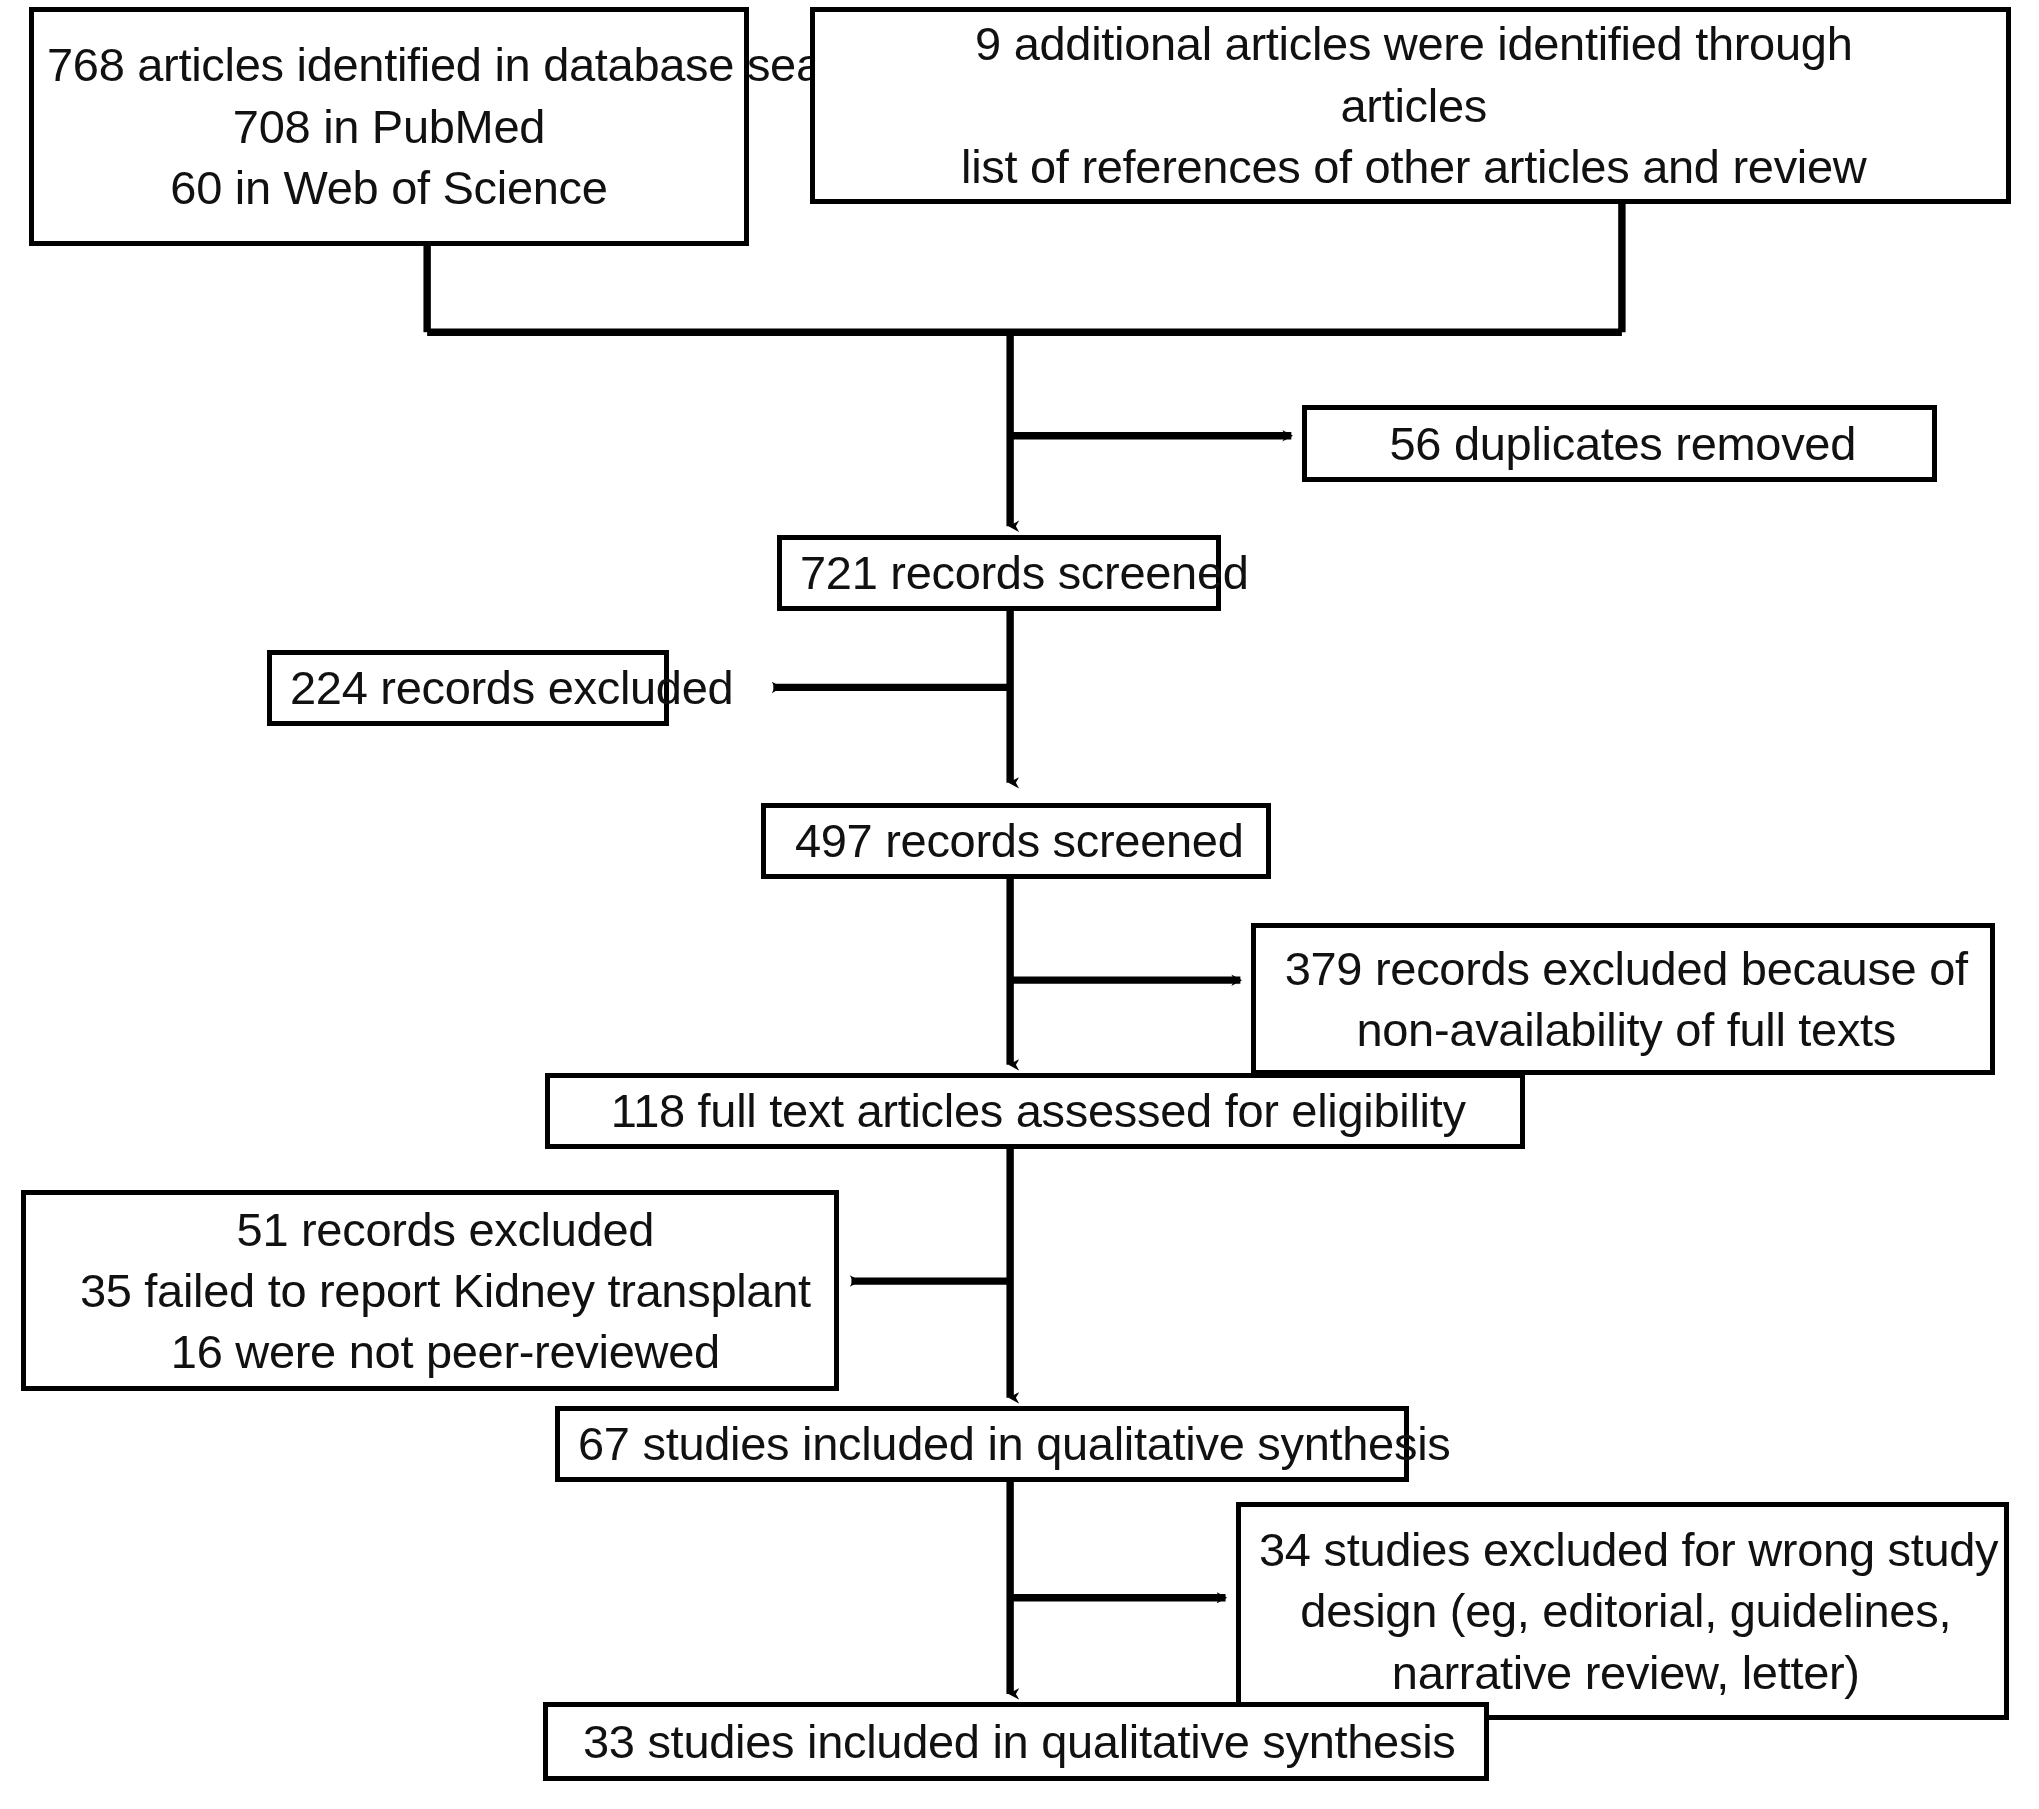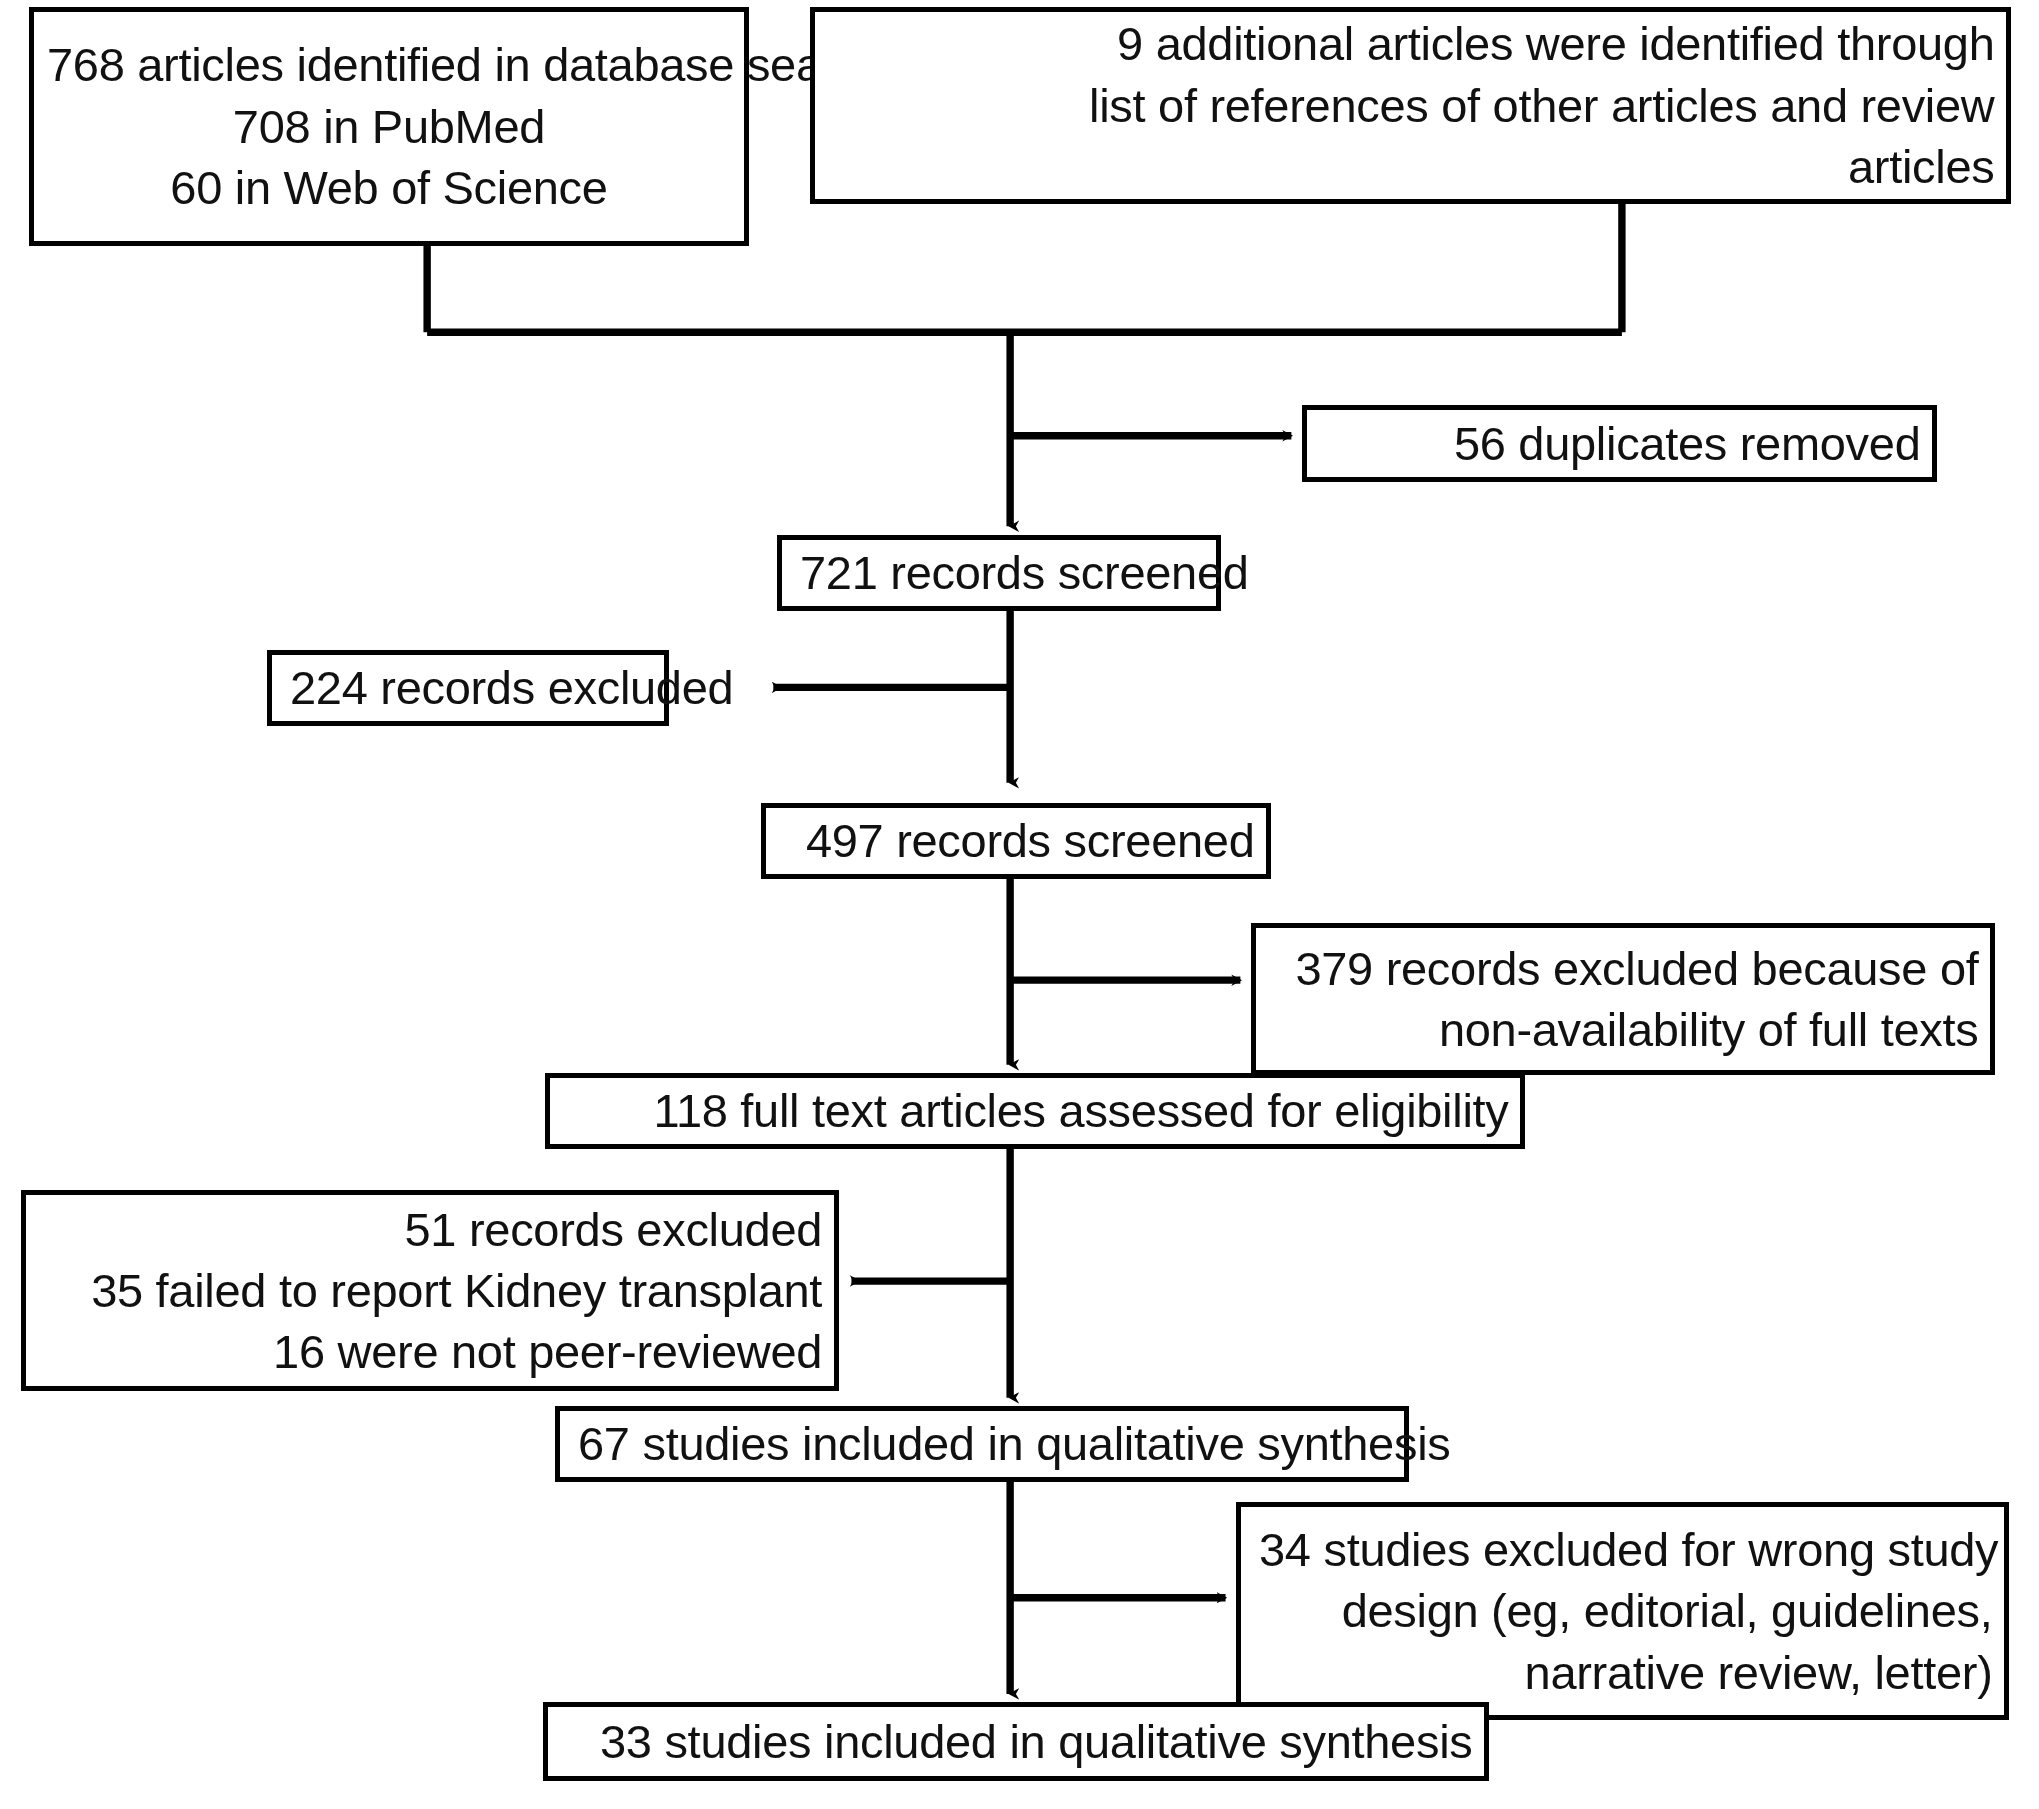--- a/index.html
+++ b/index.html
@@ -36,21 +36,21 @@
   }
   .node .line {
     display: block;
     font-size: 47px;
     line-height: 1.30;
     letter-spacing: -0.3px;
     white-space: nowrap;
     color: #111111;
   }
   .align-center .line { text-align: center; }
-  .align-left   .line { text-align: right; }
+  .align-left   .line { text-align: center; }
   .pad-l { padding-left: 18px; padding-right: 11.5px; }
   .pad-c { padding-left: 13px; padding-right: 13px; }
 
   
   #node-db-search        { left: 29px;   top: 6.6px;    width: 720px;  height: 239px; }
   #node-additional       { left: 810px;  top: 6.6px;    width: 1201px; height: 197px; }
   #node-duplicates       { left: 1302px; top: 405px;  width: 635px;  height: 77px;  }
   #node-screened-721     { left: 777px;  top: 535px;  width: 444px;  height: 76px;  }
   #node-excluded-224     { left: 267px;  top: 650px;  width: 402px;  height: 76px;  }
   #node-screened-497     { left: 761px;  top: 791px;  width: 510px;  height: 76px; margin-top: 12px;  }
@@ -108,22 +108,22 @@
   </svg>
 
   <div class="node align-center pad-c" id="node-db-search">
     <span class="line">768 articles identified in database search</span>
     <span class="line">708 in PubMed</span>
     <span class="line">60 in Web of Science</span>
   </div>
 
   <div class="node align-left pad-l" id="node-additional">
     <span class="line">9 additional articles were identified through</span>
+    <span class="line">articles</span>
     <span class="line">list of references of other articles and review</span>
-    <span class="line">articles</span>
   </div>
 
   <div class="node align-left pad-l" id="node-duplicates">
     <span class="line">56 duplicates removed</span>
   </div>
 
   <div class="node align-left pad-l" id="node-screened-721">
     <span class="line">721 records screened</span>
   </div>
 

